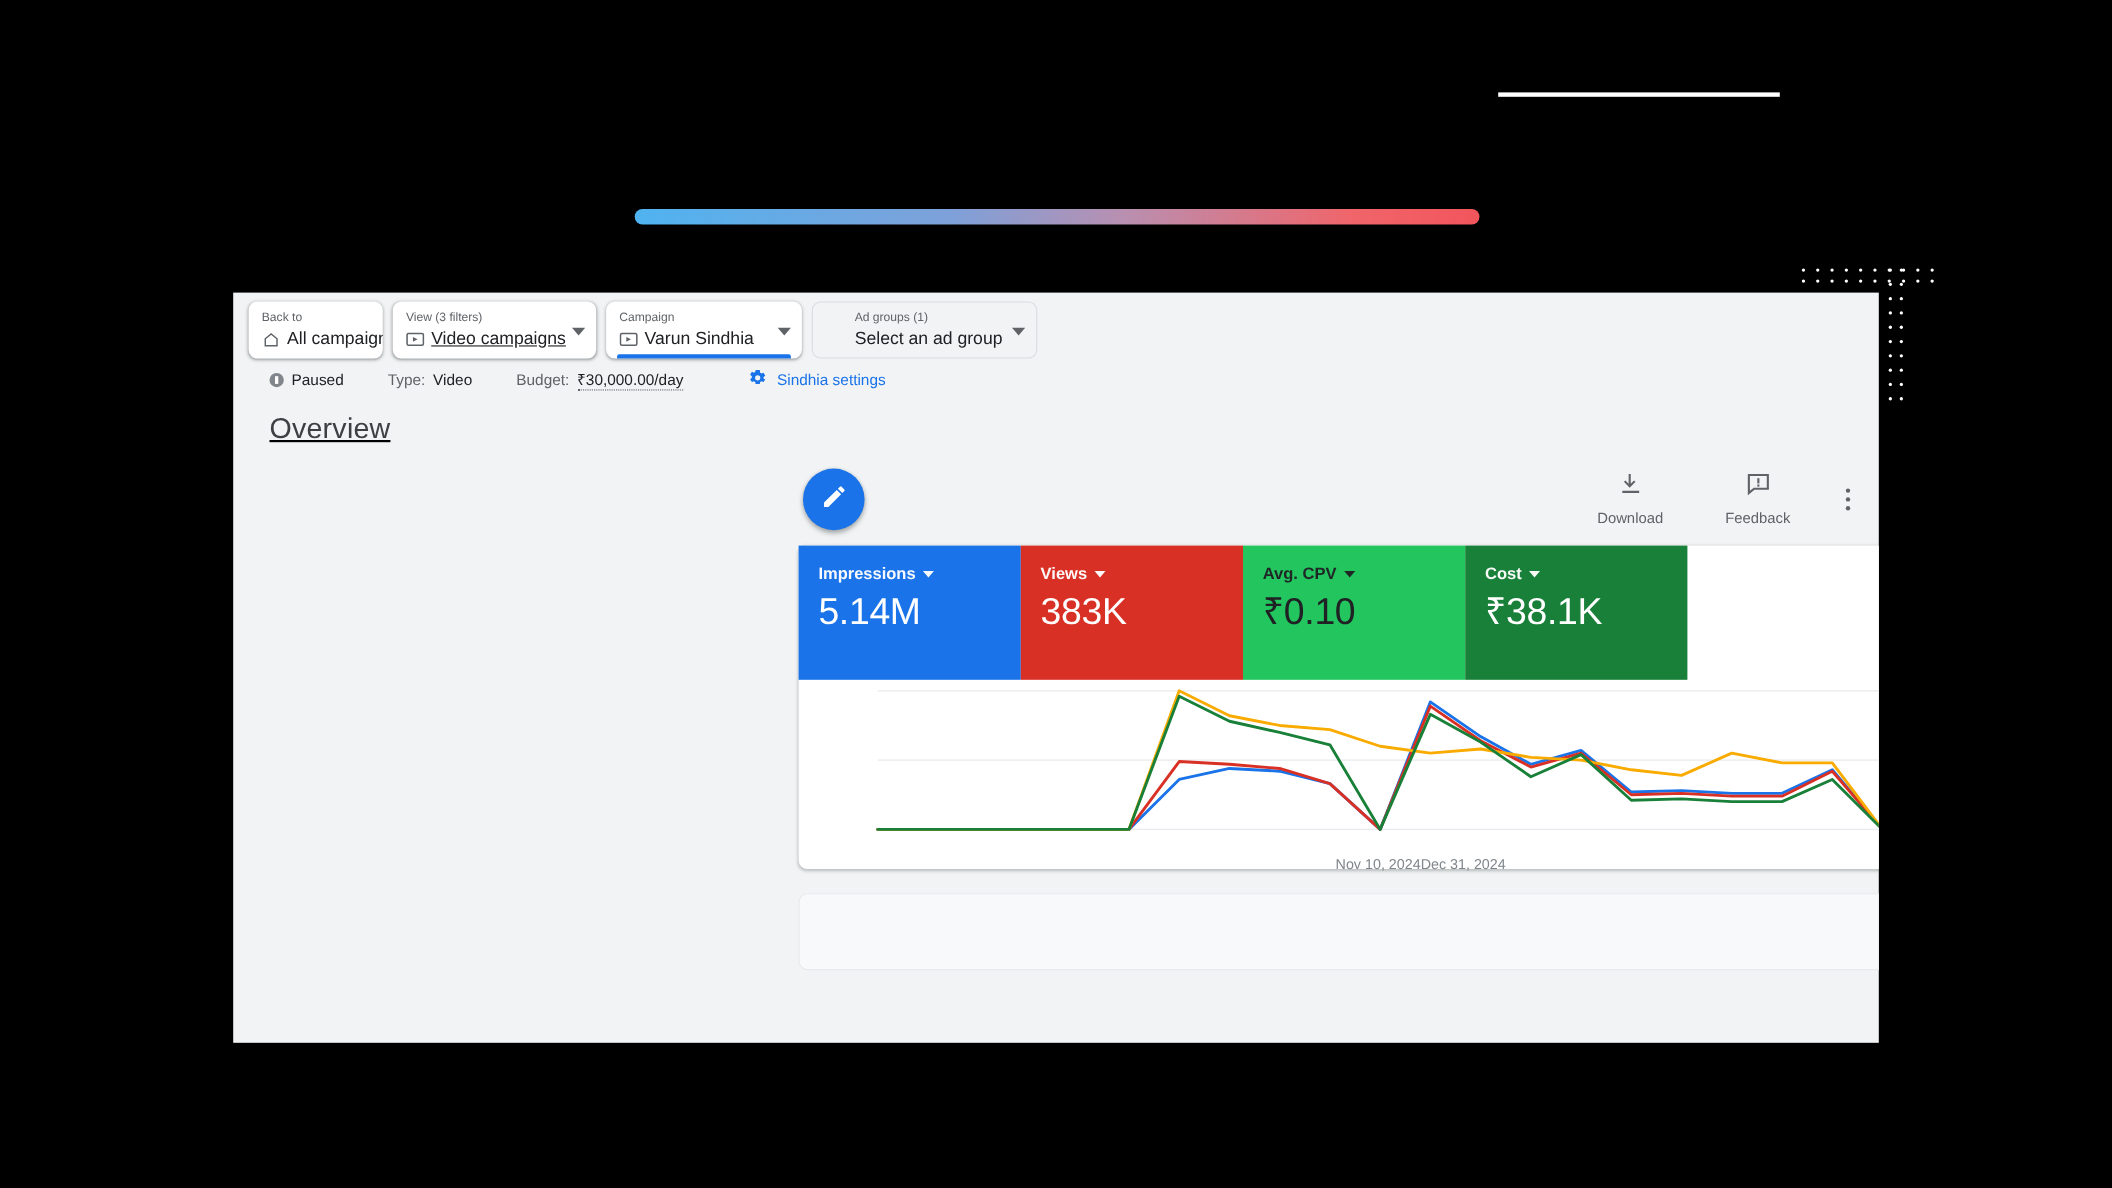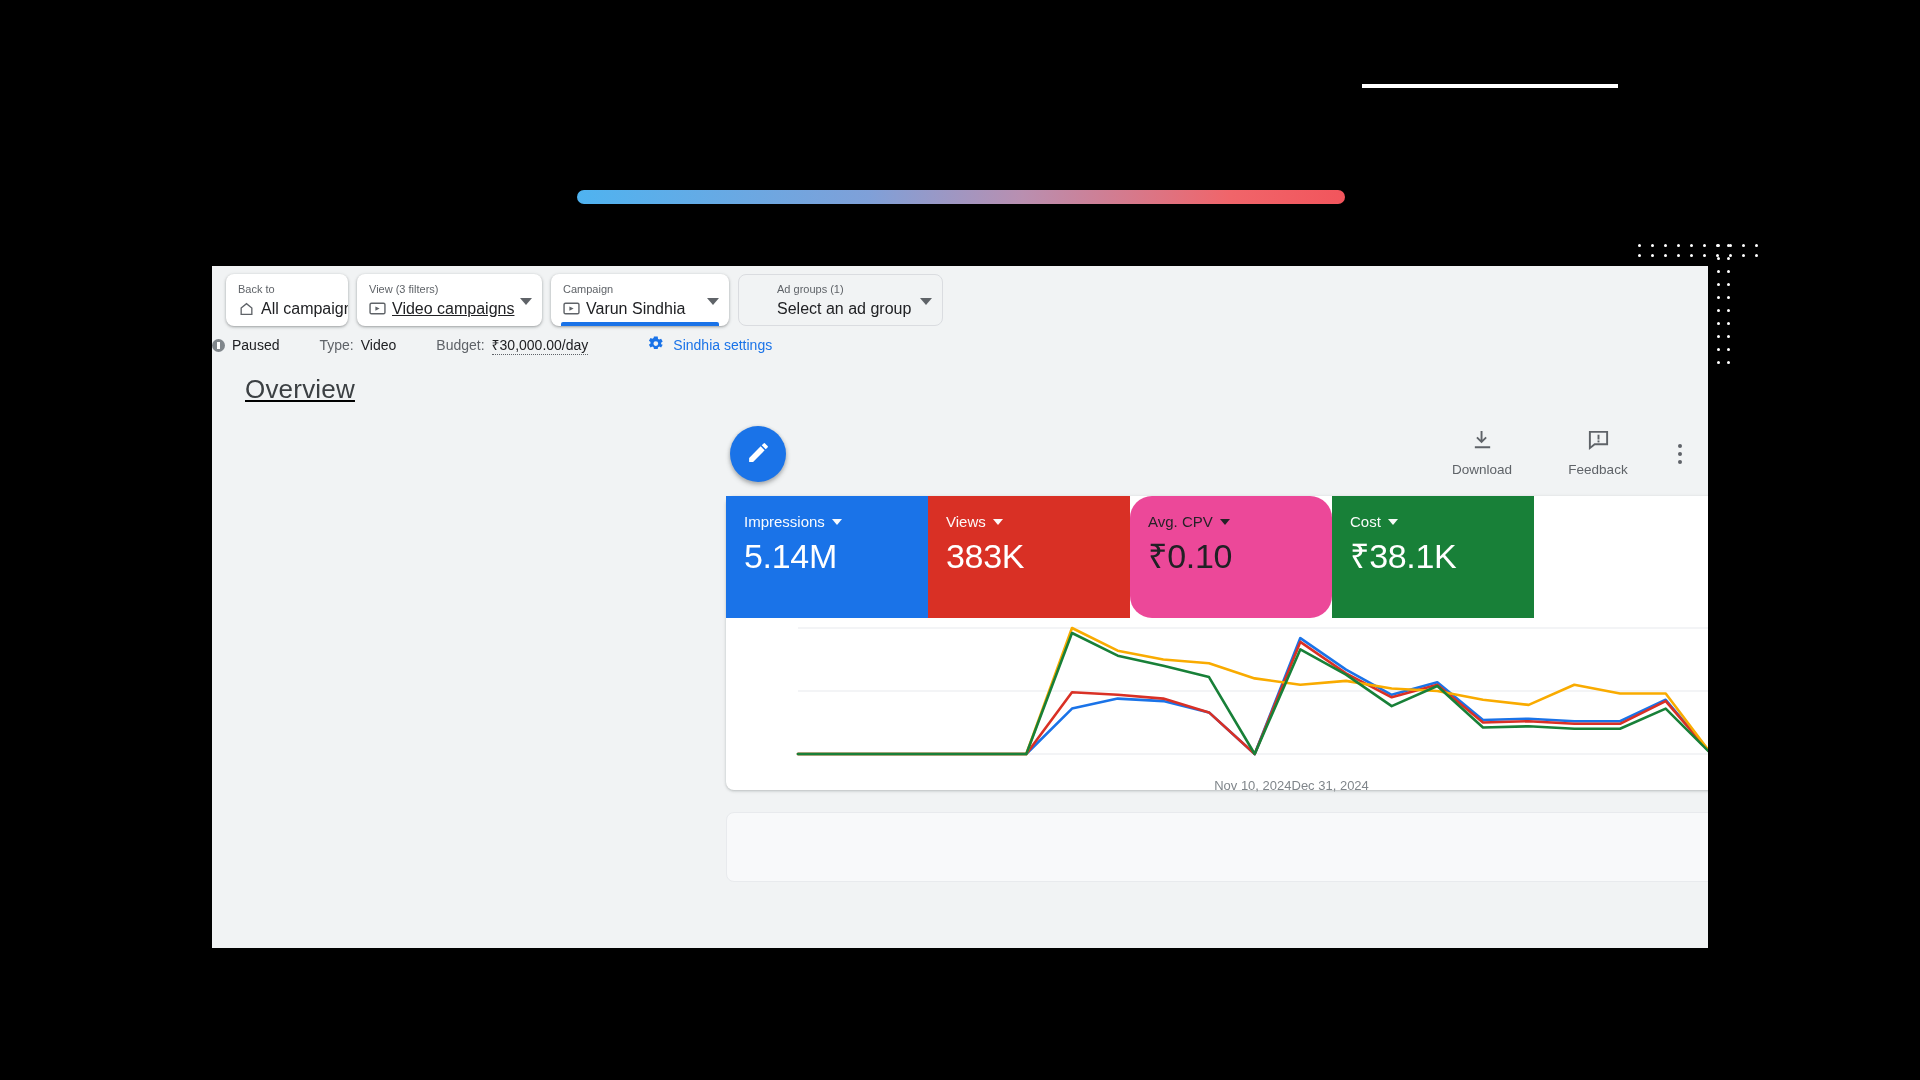--- a/index.html
+++ b/index.html
@@ -90,21 +90,21 @@
     display: inline-block;
   }
 
   .chip-backto { width: 122px; padding-right: 12px; }
   .chip-view   { width: 185px; padding-right: 28px; }
   .chip-camp   { width: 178px; padding-right: 28px; }
   .chip-adgrp  { width: 205px; padding-right: 28px; padding-left: 38px; }
 
   
   .status-bar {
-    height: 34px; 
+    height: 34px; padding-left: 33px;
     display: flex; align-items: center; gap: 0;
     font-size: 14px; color: #3c4043;
   }
   .status-item { display: flex; align-items: center; gap: 7px; }
   .status-item + .status-item { margin-left: 40px; }
   .status-key { color: #5f6368; }
   .status-strong { color: #202124; font-weight: 500; }
   .budget-val { color: #202124; font-weight: 500; border-bottom: 1.5px dotted #5f6368; }
   .paused-dot {
     width: 13px; height: 13px; border-radius: 50%;
@@ -163,23 +163,23 @@
     width: 1086px; height: 176px;
     display: flex;
   }
   .metric-tile {
     width: 202px; height: 122px;
     padding: 17px 16px 0 18px;
     display: flex; flex-direction: column; gap: 5px;
   }
   .metric-tile.impressions { background: #1a73e8; color: #fff; }
   .metric-tile.views       { background: #d93025; color: #fff; }
-  .metric-tile.cpv         { background: #ec4899; color: #202124; border-radius: 22px; }
+  .metric-tile.cpv         { background: #22c55e; color: #202124; }
   .metric-tile.cost        { background: #188038; color: #fff; }
-  .metric-name { font-size: 15px; display: flex; align-items: center; gap: 7px; opacity: .97; }
+  .metric-name { font-size: 15px; display: flex; align-items: center; gap: 7px; opacity: .97; font-weight: bold; }
   .metric-caret {
     width: 0; height: 0;
     border-left: 5px solid transparent; border-right: 5px solid transparent;
     border-top: 6px solid currentColor;
   }
   .metric-value { font-size: 34px; font-weight: 400; letter-spacing: -.3px; line-height: 42px; }
 
   .card-white {
     position: absolute; left: 514px; top: 80px;
     width: 1086px; height: 294px;

